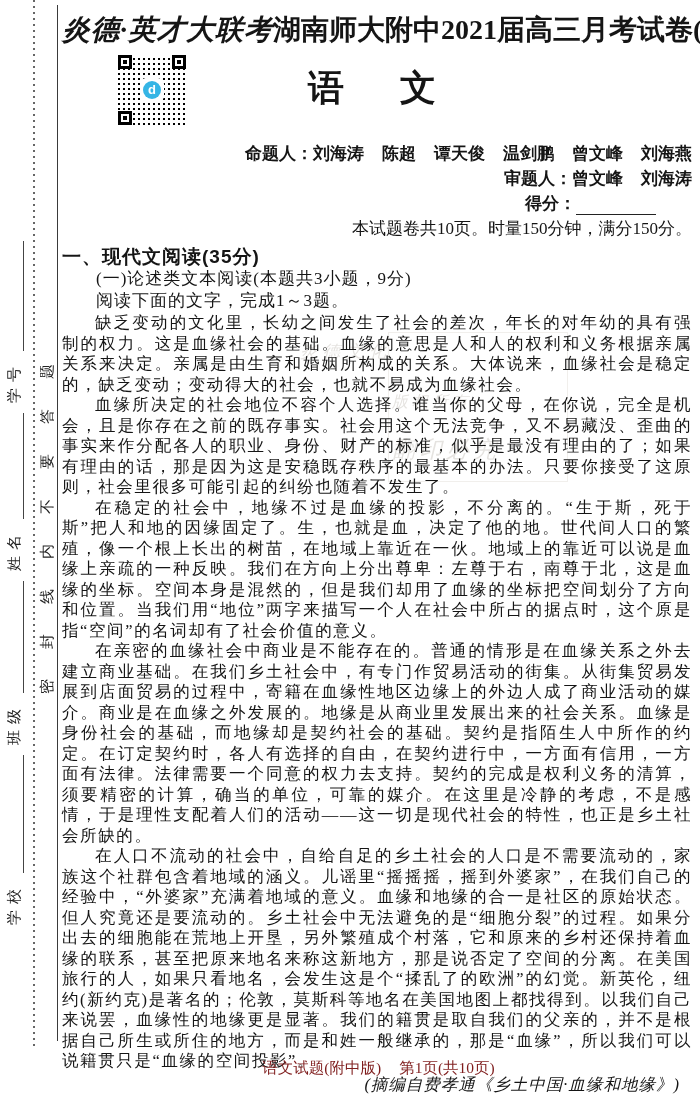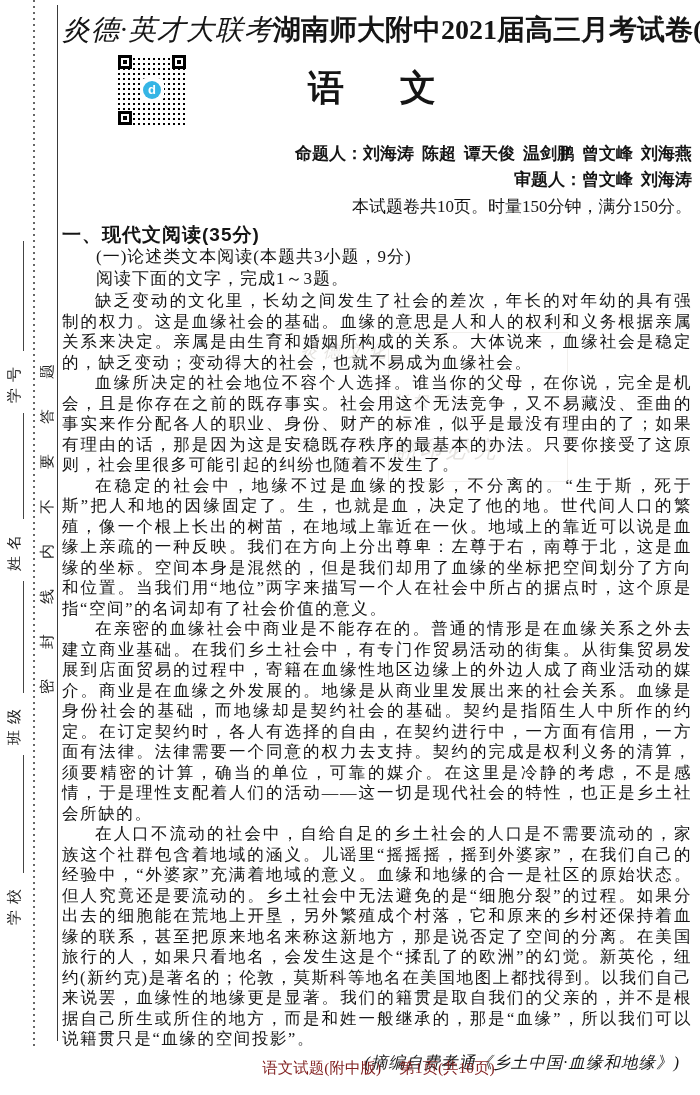--- a/index.html
+++ b/index.html
@@ -28,21 +28,21 @@
   .wm{position:absolute;pointer-events:none;color:rgba(190,185,178,0.40);
     font-style:italic;font-family:"Liberation Serif",serif;white-space:nowrap;}
   .wm-brand{left:300px;top:340px;font-size:17px;letter-spacing:6px;}
   .wm-l1{left:392px;top:392px;font-size:16px;letter-spacing:4px;}
   .wm-l2{left:392px;top:434px;font-size:23px;letter-spacing:4px;}
 
   
   .content{position:absolute;left:57px;top:0;right:0;padding:0 8px 0 5px;}
   .exam-series{margin-top:13px;text-align:center;font-size:28px;line-height:34px;
     font-weight:bold;white-space:nowrap;}
-  .exam-series .brand{font-style:italic;font-weight:400;letter-spacing:1px;}
+  .exam-series .brand{font-style:italic;font-weight:700;letter-spacing:1px;}
 
   .subject-row{position:relative;height:82px;}
   .subject-title{text-align:center;font-family:"Liberation Sans","DejaVu Sans",sans-serif;
     font-weight:bold;font-size:36px;line-height:82px;letter-spacing:10px;}
 
   
   .qr{position:absolute;left:56px;top:8px;width:68px;height:70px;
     background:
       repeating-linear-gradient(90deg,rgba(255,255,255,0) 0 2px,#fff 2px 5px),
       repeating-linear-gradient(0deg,#000 0 2px,#fff 2px 5px);}
@@ -50,21 +50,21 @@
   .qr-finder::after{content:"";position:absolute;left:2px;top:2px;width:4px;height:4px;background:#000;}
   .qr-finder.tl{left:0;top:0}.qr-finder.tr{right:0;top:0}.qr-finder.bl{left:0;bottom:0}
   .qr-logo{position:absolute;left:50%;top:50%;width:24px;height:24px;margin:-12px 0 0 -12px;
     background:#fff;border-radius:6px;display:flex;align-items:center;justify-content:center;}
   .qr-logo-inner{width:18px;height:18px;border-radius:50%;background:#35b5e5;color:#fff;
     font:bold 13px/18px "Liberation Sans",sans-serif;text-align:center;}
 
   .people-line{margin-top:12px;text-align:right;
     font-family:"Liberation Sans","DejaVu Sans",sans-serif;font-weight:bold;
     font-size:17px;line-height:25px;}
-  .people-line .names{display:inline-flex;gap:8px;font-family:Liberation Mono, monospace;}
+  .people-line .names{display:inline-flex;gap:18px;}
   .score-row{display:flex;justify-content:flex-end;align-items:flex-end;
     padding-right:36px;height:24px;
     font-family:"Liberation Sans","DejaVu Sans",sans-serif;font-weight:bold;font-size:17px;}
   .score-blank{display:inline-block;width:80px;height:16px;border-bottom:1px solid #222;}
   .exam-info{text-align:right;font-size:17px;line-height:25px;margin-top:1px;}
 
   .sec-heading{margin-top:5px;font-family:"Liberation Sans","DejaVu Sans",sans-serif;
     font-weight:bold;font-size:19px;line-height:22px;letter-spacing:1px;}
   .sec-sub,.sec-instr{font-size:17px;line-height:22px;text-indent:2em;letter-spacing:1px;}
 
@@ -133,20 +133,24 @@
         </span>
     </div>
 
     <div class="people-line" style="margin-top:0;">
       <span>审题人：</span><span class="names">
           <span>曾文峰</span>
           <span>刘海涛</span>
         </span>
     </div>
 
+    <div class="score-row">
+      <span>得分：</span>
+      <span class="score-blank"></span>
+    </div>
 
     <div class="exam-info">本试题卷共10页。时量150分钟，满分150分。</div>
 
     <div class="sec-heading">一、现代文阅读(35分)</div>
     <div class="sec-sub">(一)论述类文本阅读(本题共3小题，9分)</div>
     <div class="sec-instr">阅读下面的文字，完成1～3题。</div>
 
     <div class="passage">
       <p>缺乏变动的文化里，长幼之间发生了社会的差次，年长的对年幼的具有强制的权力。这是血缘社会的基础。血缘的意思是人和人的权利和义务根据亲属关系来决定。亲属是由生育和婚姻所构成的关系。大体说来，血缘社会是稳定的，缺乏变动；变动得大的社会，也就不易成为血缘社会。</p>
       <p>血缘所决定的社会地位不容个人选择。谁当你的父母，在你说，完全是机会，且是你存在之前的既存事实。社会用这个无法竞争，又不易藏没、歪曲的事实来作分配各人的职业、身份、财产的标准，似乎是最没有理由的了；如果有理由的话，那是因为这是安稳既存秩序的最基本的办法。只要你接受了这原则，社会里很多可能引起的纠纷也随着不发生了。</p>

